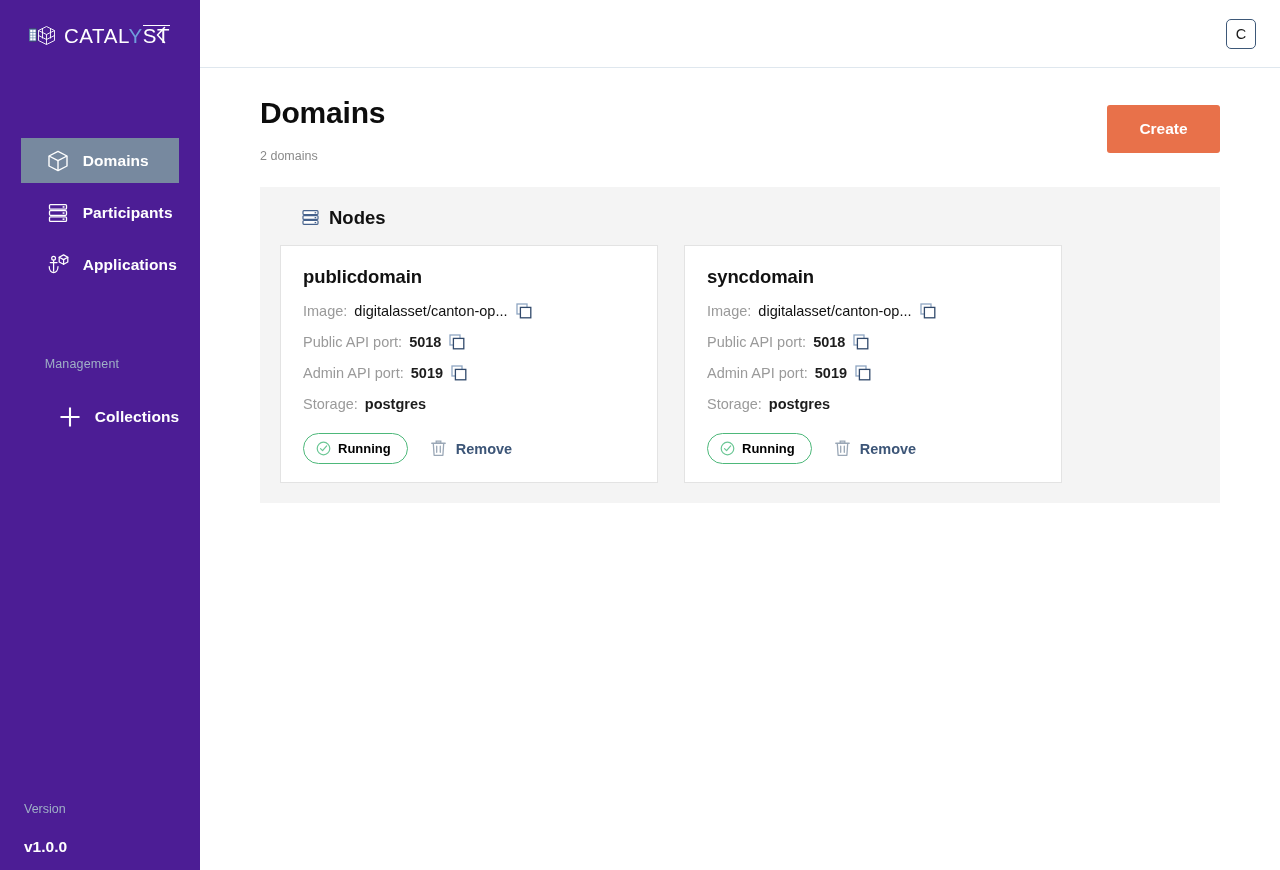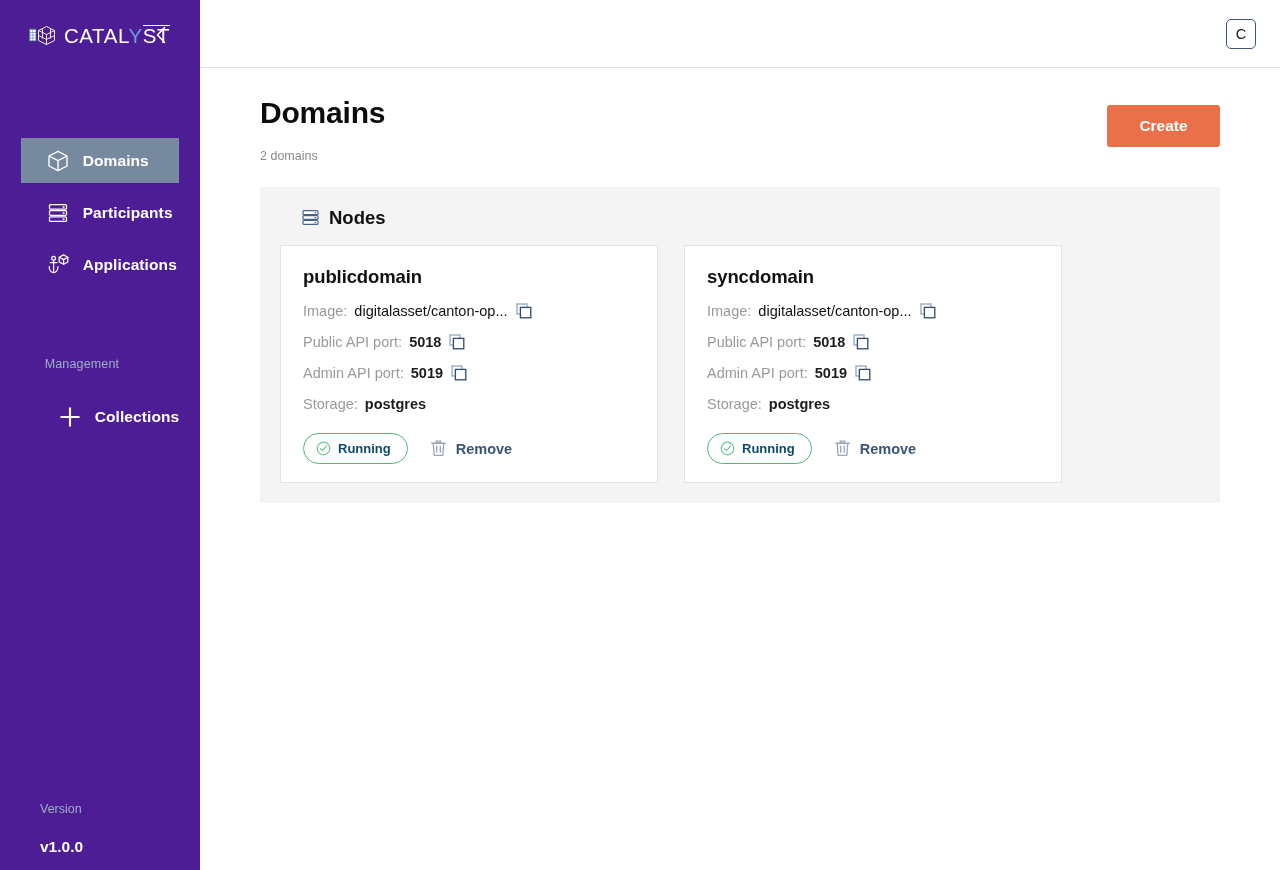--- a/index.html
+++ b/index.html
@@ -114,21 +114,21 @@
     padding-left: 24px;
     font-size: 12.5px;
     color: #9fb0c6;
     letter-spacing: 0.15px;
   }
 
   .nav-item.mgmt { margin-top: 23px; margin-left: 12px; }
 
   .version-block {
     position: absolute;
-    left: 16px;
+    left: 0;
     bottom: 0;
     padding: 0 0 14px 24px;
     width: 100%;
   }
   .version-label {
     font-size: 12.5px;
     color: #9fb0c6;
     margin-bottom: 22px;
   }
   .version-value {
@@ -194,21 +194,21 @@
     color: #8a8a8a;
     margin-top: 19px;
   }
 
   .create-btn {
     background: #e8714a;
     color: #ffffff;
     border: none;
     border-radius: 3px;
     width: 113px;
-    height: 42px;
+    height: 48px;
     font-size: 15.5px;
     font-weight: bold;
     font-family: "Liberation Sans", sans-serif;
     cursor: pointer;
     margin-top: 9px;
   }
 
   
   .panel {
     background: #f4f4f4;
@@ -302,21 +302,21 @@
   .status-pill-icon {
     width: 15px;
     height: 15px;
     flex: 0 0 15px;
     margin-right: 7px;
     display: block;
   }
   .status-pill-label {
     font-size: 13px;
     font-weight: bold;
-    color: #0c4a6e;
+    color: #000000;
   }
 
   .remove-btn {
     display: flex;
     align-items: flex-end;
     margin-left: 22px;
     cursor: pointer;
   }
   .remove-icon {
     width: 17px;

